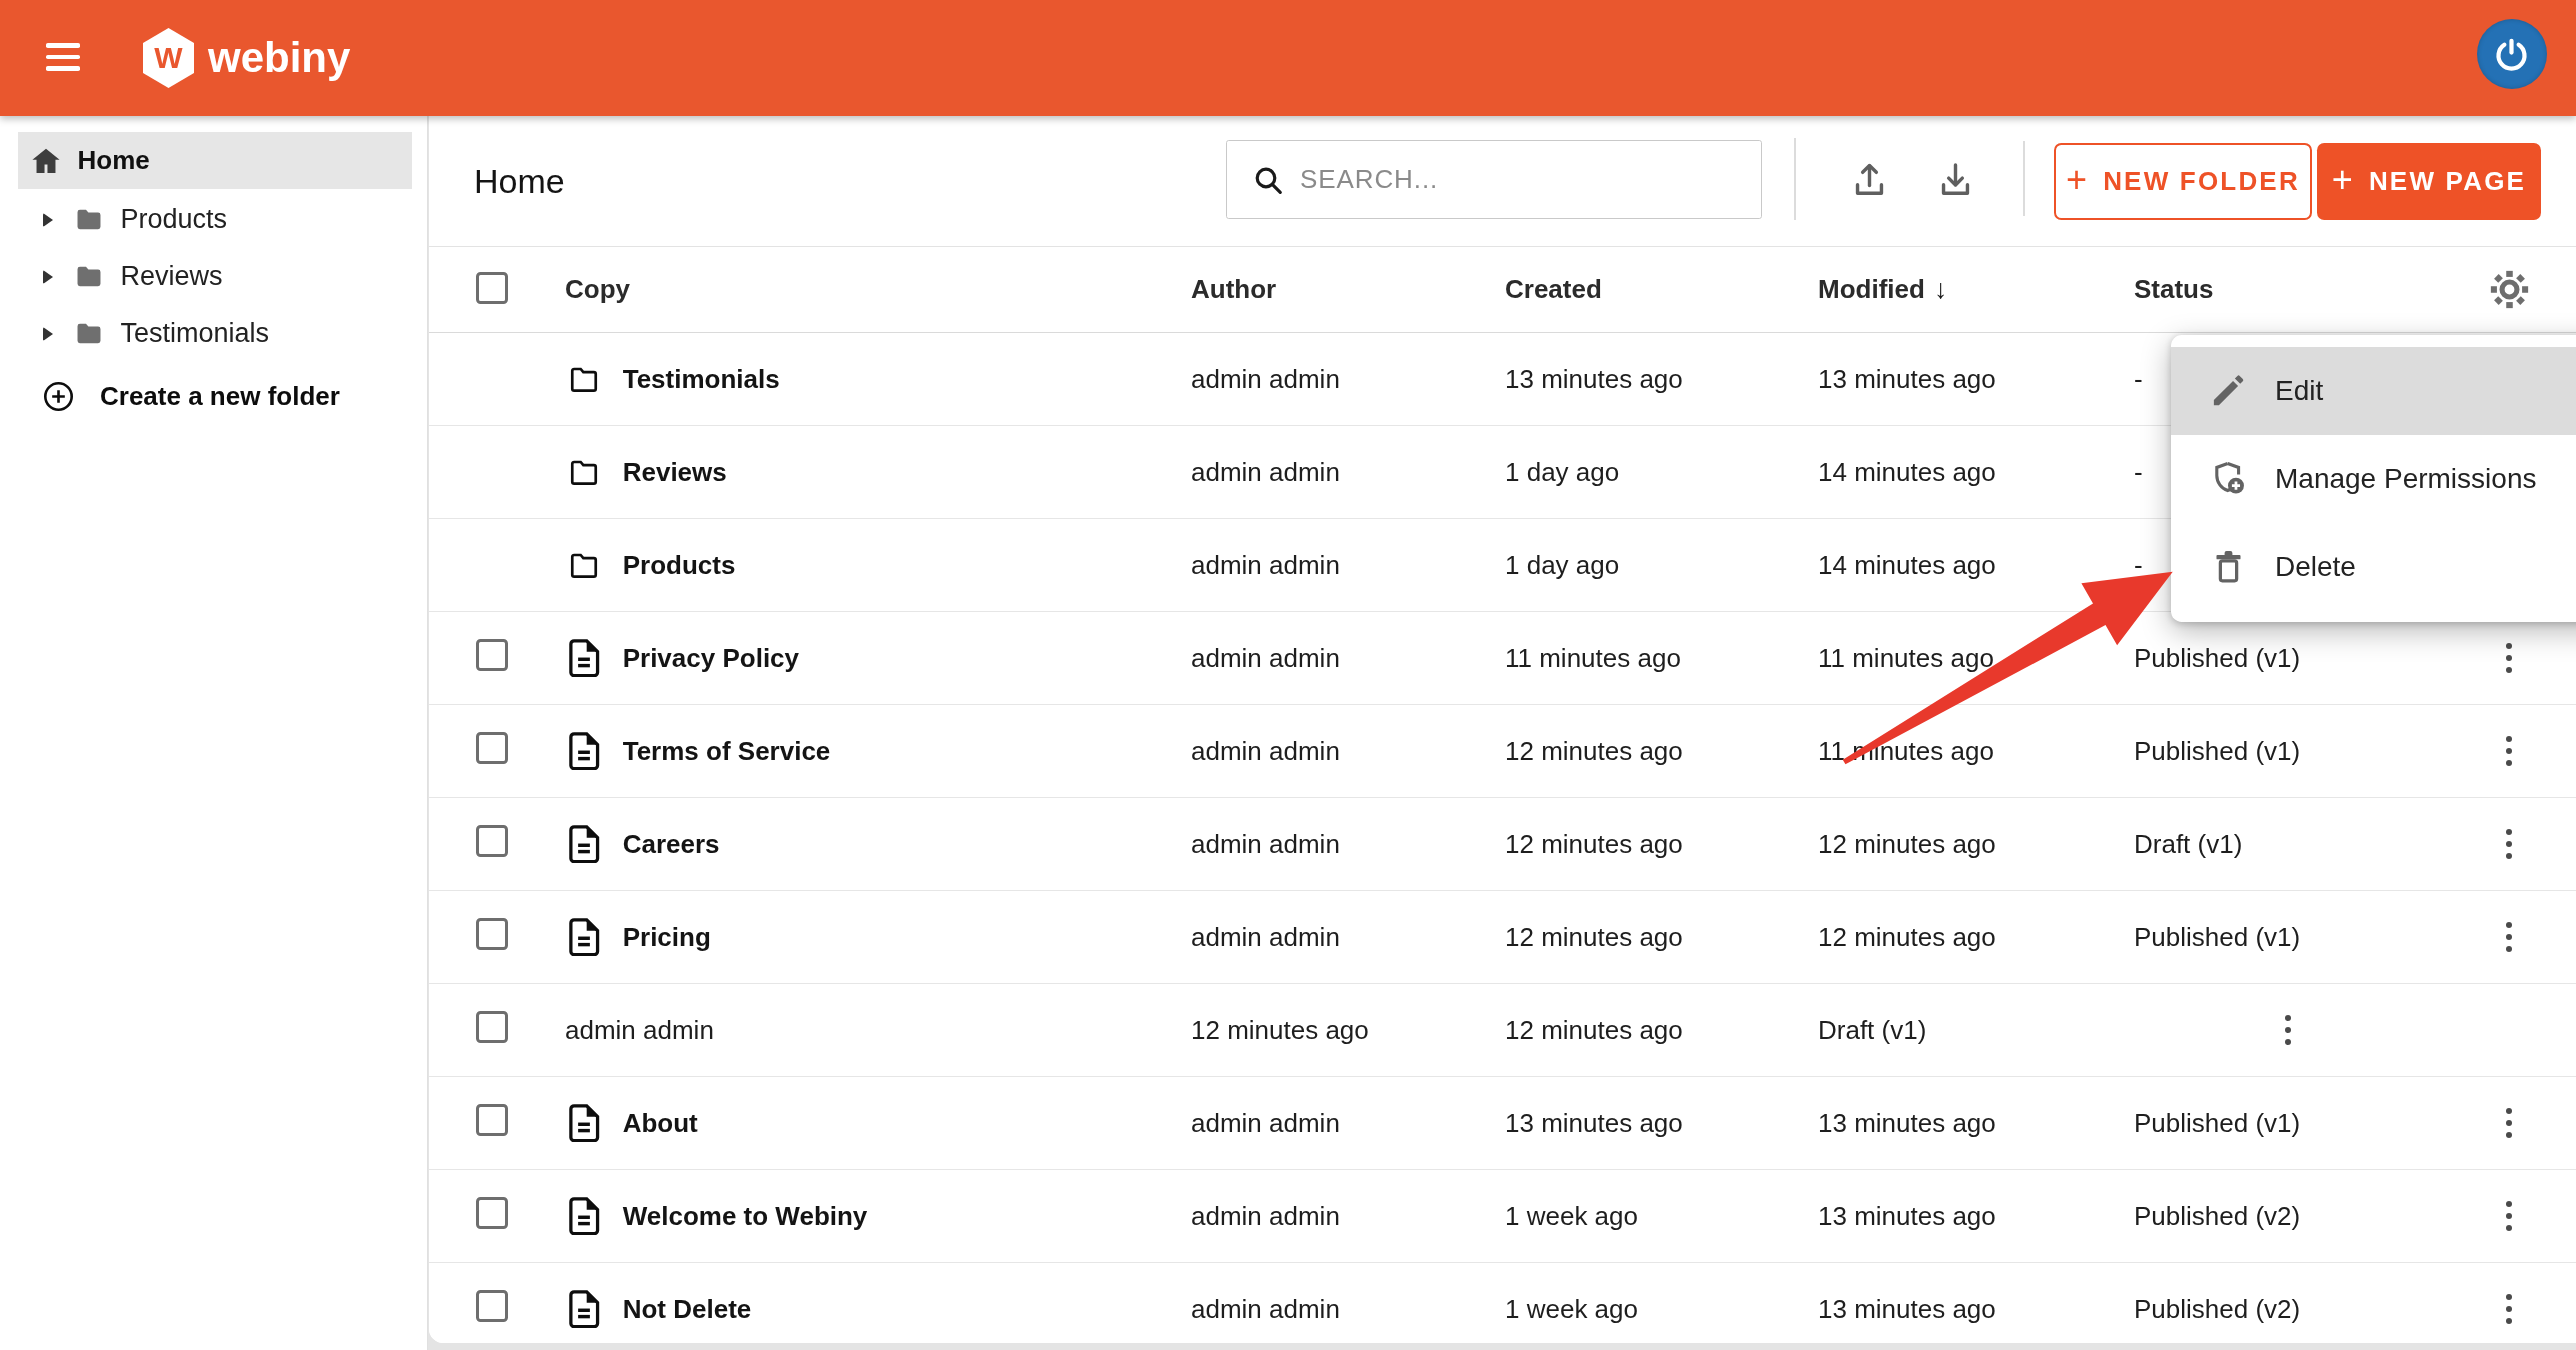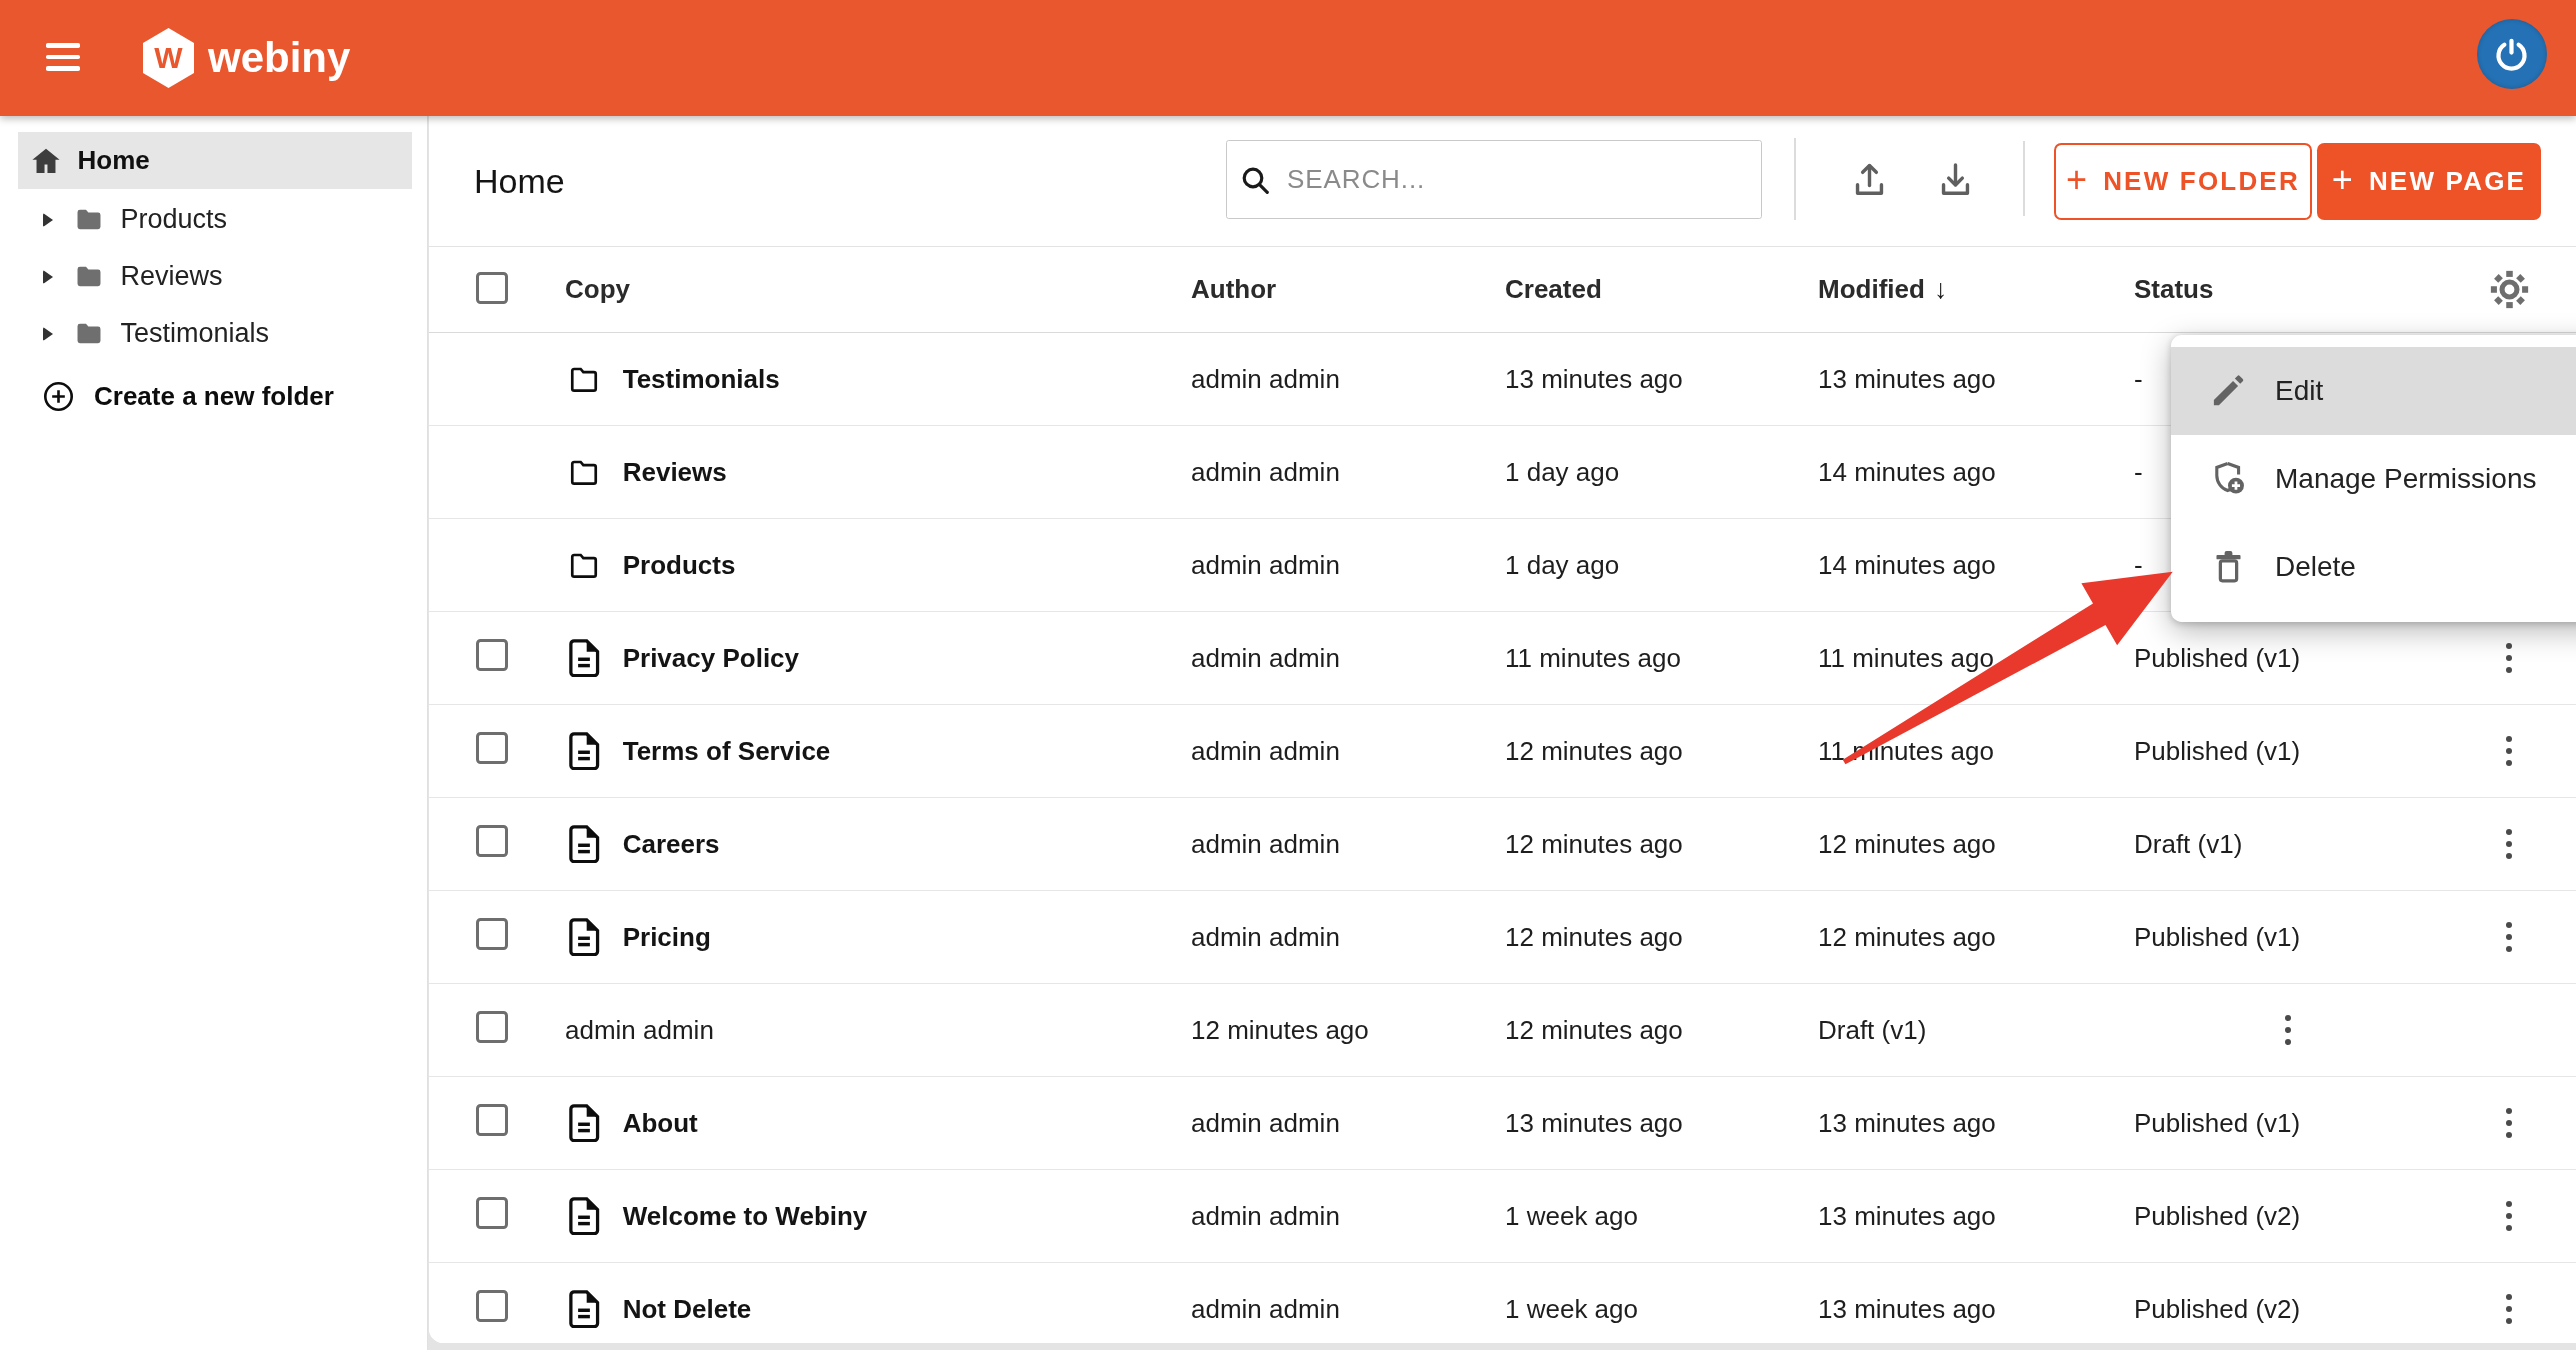--- a/index.html
+++ b/index.html
@@ -40,33 +40,33 @@
   .side-home .hlabel { font-size:26px; font-weight:700; color:#111; }
   .tree { position:absolute; left:0; top:75px; width:428px; }
   .tree-item { height:57px; display:flex; align-items:center; cursor:pointer; }
   .caret { margin-left:43px; width:0; height:0; border-left:10.7px solid #333;
     border-top:7.2px solid transparent; border-bottom:7.2px solid transparent; border-radius:1.8px; }
   .tree-folder { margin-left:18px; width:36px; height:29px; }
   .tree-label { margin-left:13.4px; font-size:27px; color:#222; }
   .create-folder { position:absolute; left:0; top:252px; width:428px; height:57px;
     display:flex; align-items:center; cursor:pointer; }
   .create-folder .pcirc { margin-left:42px; width:33px; height:33px; }
-  .create-folder .clabel { margin-left:19px; font-size:26px; font-weight:700; color:#0d0d0d; }
+  .create-folder .clabel { margin-left:25px; font-size:26px; font-weight:700; color:#0d0d0d; }
 
   
   .main { position:absolute; left:429px; top:116px; width:2147px; height:1227px;
     background:#fff; border-bottom-left-radius:14.3px; z-index:5; overflow:hidden; }
 
   
   .toolbar { position:relative; height:131px; border-bottom:0.9px solid #e3e3e3; }
   .page-title { position:absolute; left:45px; top:0; height:131px; display:flex; align-items:center;
     font-size:34px; font-weight:500; color:#141414; }
   .search-box { position:absolute; left:797px; top:24px; width:536px; height:79px;
     border:0.9px solid #c9c9c9; border-radius:2.7px; display:flex; align-items:center;
-    padding-left:12px; gap:16px; background:#fff; }
+    padding-left:25px; gap:16px; background:#fff; }
   .search-box svg { width:32px; height:32px; flex:none; }
   .search-box input { border:none; outline:none; width:429px; font-size:26px;
     font-family:"Liberation Sans", sans-serif; color:#333; background:transparent; }
   .search-box input::placeholder { color:#8a8a8a; letter-spacing:0.9px; }
   .tdivider { position:absolute; width:1.8px; background:#dcdcdc; }
   .div1 { left:1365px; top:21.5px; height:82px; }
   .div2 { left:1594px; top:25px; height:75px; }
   .icon-btn { position:absolute; top:36px; width:54px; height:54px; display:flex;
     align-items:center; justify-content:center; cursor:pointer; }
   .icon-btn svg { width:41px; height:41px; }

